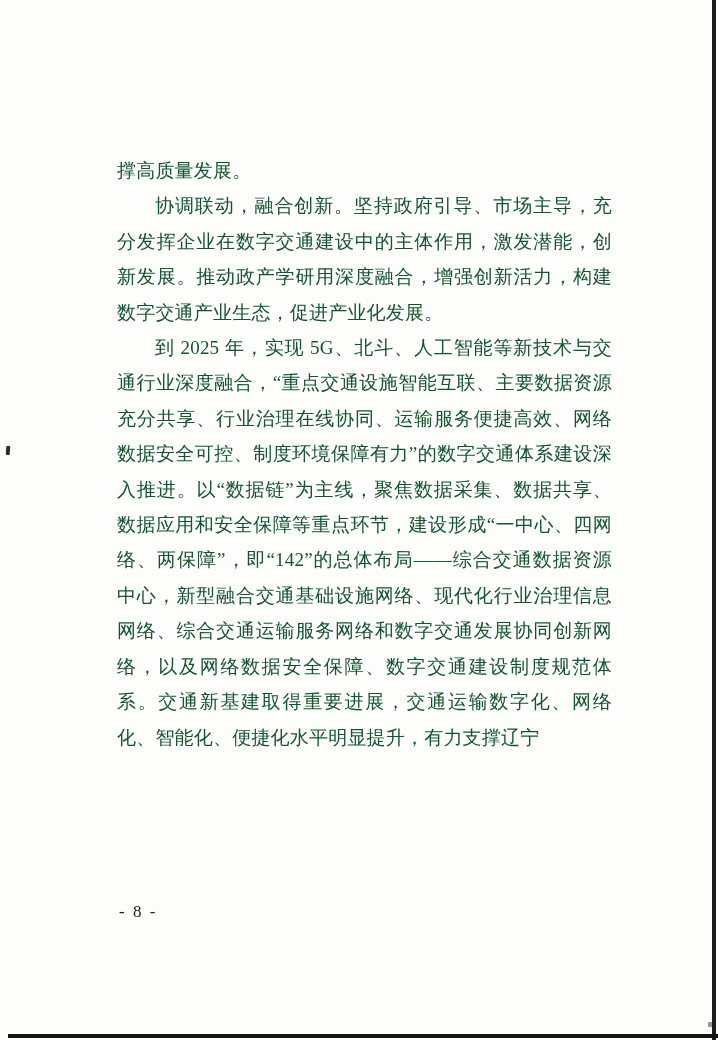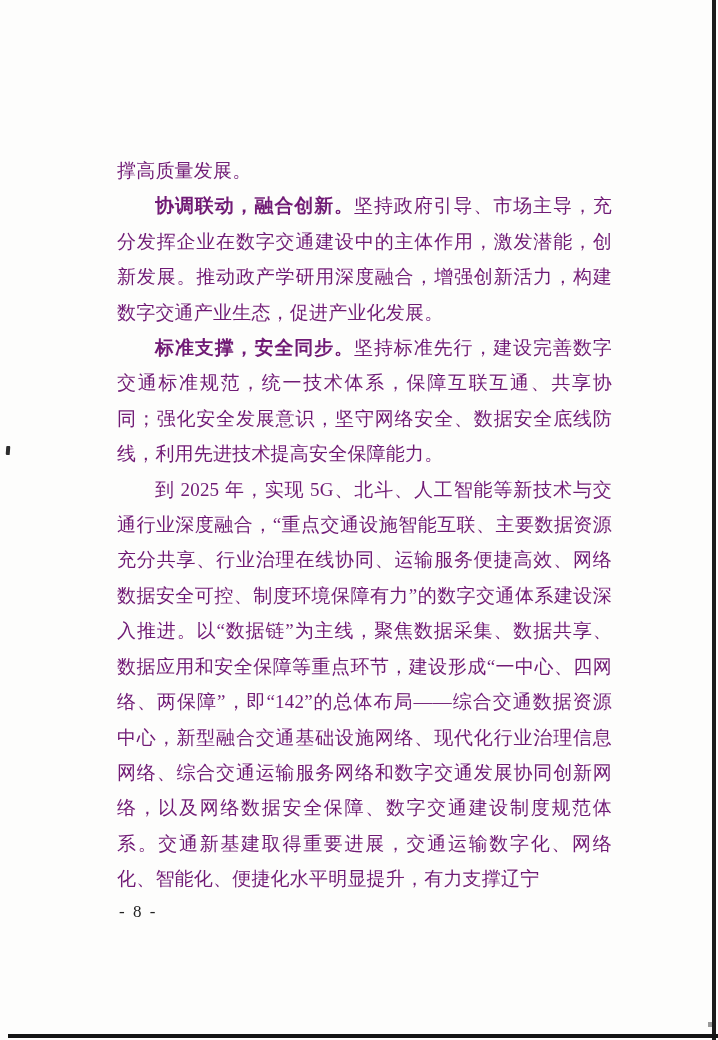--- a/index.html
+++ b/index.html
@@ -19,32 +19,32 @@
   .text-block {
     position: absolute;
     left: 117px;
     top: 153px;
     width: 495px;
     font-size: 19px;
     line-height: 35.4px;
     text-align: justify;
     text-justify: inter-ideograph;
     letter-spacing: 0.2px;
-    color: #701a75;
+    color: #14532d;
   }
   .para {
     margin: 0;
     padding: 0;
     text-indent: 2em;
   }
   .para.no-indent {
     text-indent: 0;
   }
   .lead {
-    font-weight: bold;
+    font-weight: normal;
   }
   .heading {
     font-weight: bold;
   }
   .footer {
     position: absolute;
     left: 119px;
     top: 902px;
     font-size: 17px;
     letter-spacing: 2px;
@@ -89,21 +89,20 @@
 <body>
 
 <div class="page">
 
   <main class="text-block">
 
     <p class="para no-indent">撑高质量发展。</p>
 
     <p class="para"><span class="lead">协调联动，融合创新。</span><span>坚持政府引导、市场主导，充分发挥企业在数字交通建设中的主体作用，激发潜能，创新发展。推动政产学研用深度融合，增强创新活力，构建数字交通产业生态，促进产业化发展。</span></p>
 
-    <p class="para"><span class="lead">标准支撑，安全同步。</span><span>坚持标准先行，建设完善数字交通标准规范，统一技术体系，保障互联互通、共享协同；强化安全发展意识，坚守网络安全、数据安全底线防线，利用先进技术提高安全保障能力。</span></p>
 
 
     <p class="para">到 2025 年，实现 5G、北斗、人工智能等新技术与交通行业深度融合，“重点交通设施智能互联、主要数据资源充分共享、行业治理在线协同、运输服务便捷高效、网络数据安全可控、制度环境保障有力”的数字交通体系建设深入推进。以“数据链”为主线，聚焦数据采集、数据共享、数据应用和安全保障等重点环节，建设形成“一中心、四网络、两保障”，即“142”的总体布局——综合交通数据资源中心，新型融合交通基础设施网络、现代化行业治理信息网络、综合交通运输服务网络和数字交通发展协同创新网络，以及网络数据安全保障、数字交通建设制度规范体系。交通新基建取得重要进展，交通运输数字化、网络化、智能化、便捷化水平明显提升，有力支撑辽宁</p>
 
   </main>
 
   <div class="footer">- 8 -</div>
 
   <div class="scan-vline"></div>
   <div class="scan-hline"></div>

